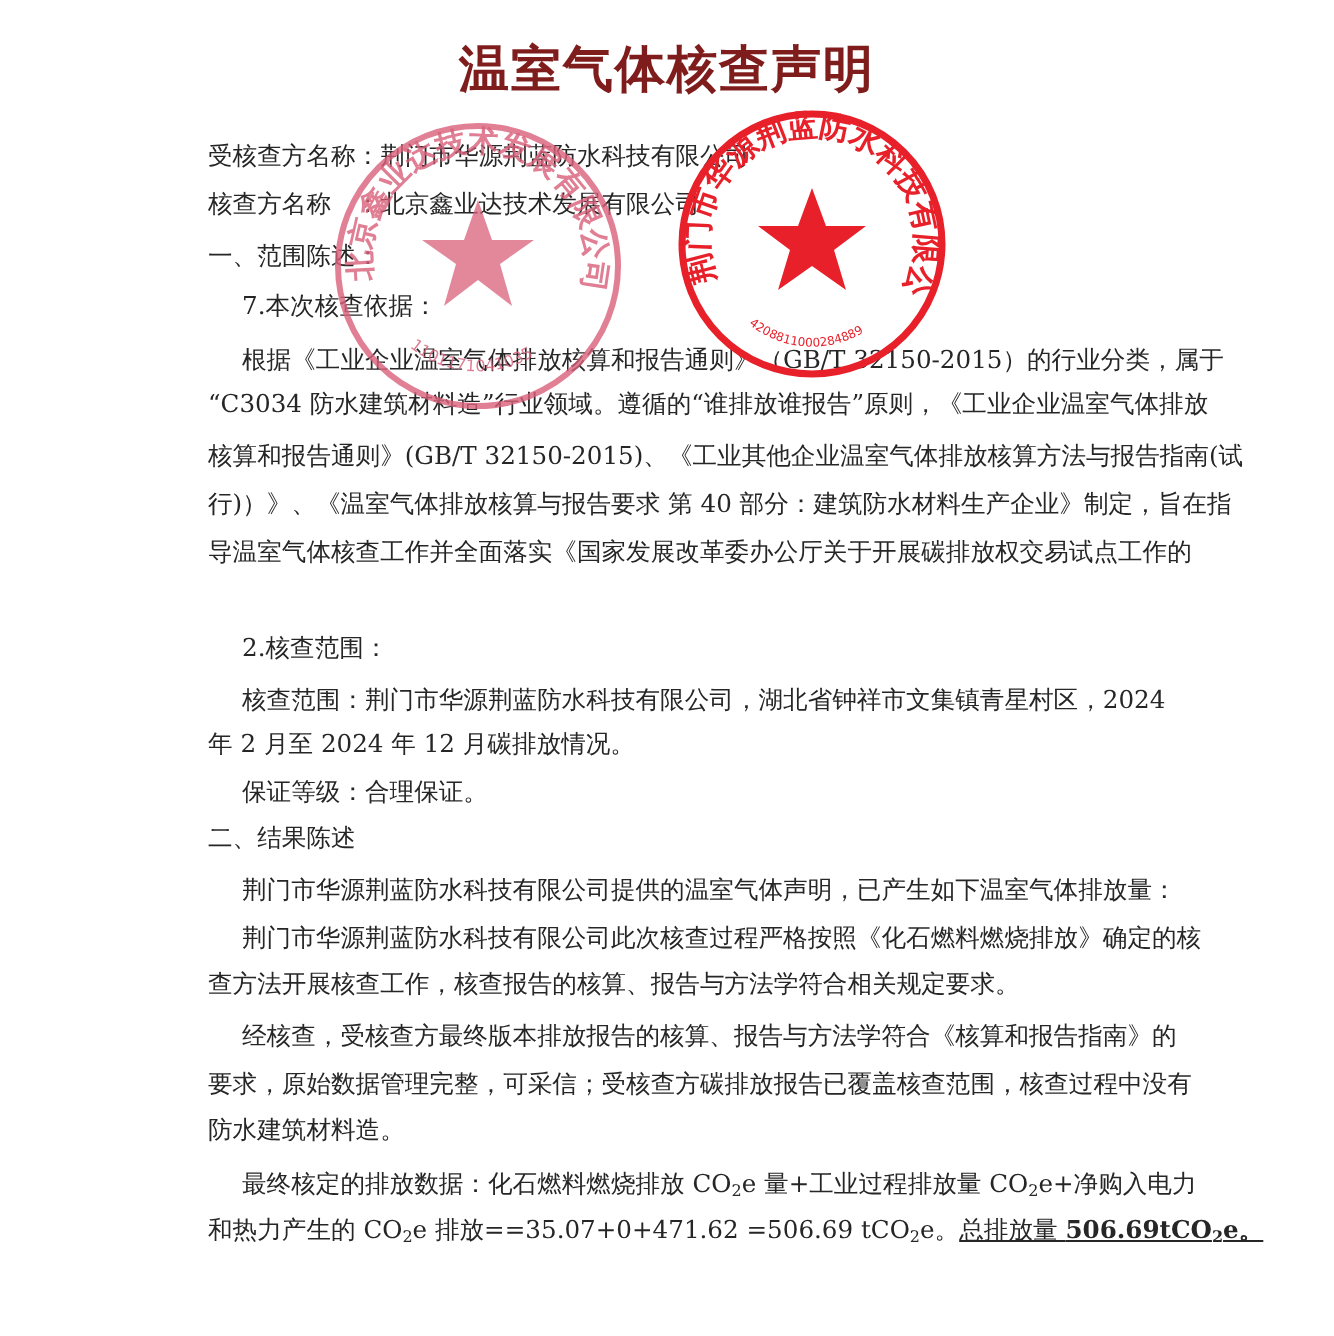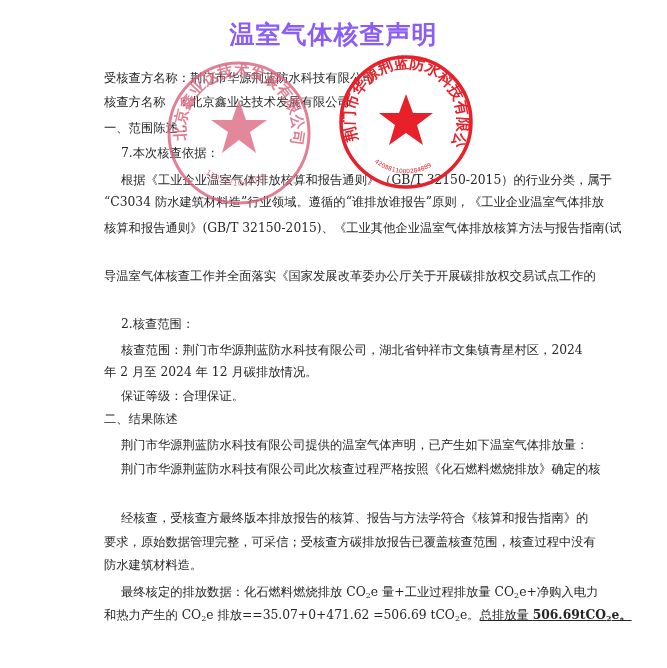--- a/index.html
+++ b/index.html
@@ -4,21 +4,21 @@
 <style>
   html, body { margin:0; padding:0; }
   body {
     width:667px; height:668px; background:#ffffff; position:relative; overflow:hidden;
     font-family:"DejaVu Serif","Liberation Serif",serif; color:#222;
   }
   .page { position:absolute; left:0; top:0; width:667px; height:668px; }
   .title {
     position:absolute; left:0; width:667px; top:18px; text-align:center;
     font-family:"DejaVu Sans","Liberation Sans",sans-serif; font-weight:bold;
-    font-size:25px; letter-spacing:1px; color:#8b5cf6;
+    font-size:25px; letter-spacing:1px; color:#7f1d1d;
   }
   .line {
     position:absolute; left:104px; white-space:nowrap; font-size:12.3px; line-height:16px; color:#262626;
   }
   .indent { left:121px; }
   .cont { left:104px; }
   .sub { font-size:8px; vertical-align:-2px; }
   .total { text-decoration:underline; }
   .total b { font-weight:bold; }
   .seal { position:absolute; pointer-events:none; }
@@ -36,30 +36,32 @@
   <div class="line" style="top:94px">
     <span>核查方名称　：</span><span>北京鑫业达技术发展有限公司</span>
   </div>
 
   <div class="line" style="top:120px">一、范围陈述：</div>
   <div class="line indent" style="top:145px">7.本次核查依据：</div>
 
   <div class="line indent" style="top:172px">根据《工业企业温室气体排放核算和报告通则》（GB/T 32150-2015）的行业分类，属于</div>
   <div class="line cont" style="top:194px">“C3034 防水建筑材料造”行业领域。遵循的“谁排放谁报告”原则，《工业企业温室气体排放</div>
   <div class="line cont" style="top:220px">核算和报告通则》(GB/T 32150-2015)、《工业其他企业温室气体排放核算方法与报告指南(试</div>
+  <div class="line cont" style="top:244px">行)）》、《温室气体排放核算与报告要求  第 40 部分：建筑防水材料生产企业》制定，旨在指</div>
   <div class="line cont" style="top:268px">导温室气体核查工作并全面落实《国家发展改革委办公厅关于开展碳排放权交易试点工作的</div>
 
   <div class="line indent" style="top:316px">2.核查范围：</div>
   <div class="line indent" style="top:342px">核查范围：荆门市华源荆蓝防水科技有限公司，湖北省钟祥市文集镇青星村区，2024</div>
   <div class="line cont" style="top:364px">年 2 月至 2024 年 12 月碳排放情况。</div>
   <div class="line indent" style="top:388px">保证等级：合理保证。</div>
 
   <div class="line" style="top:411px">二、结果陈述</div>
   <div class="line indent" style="top:437px">荆门市华源荆蓝防水科技有限公司提供的温室气体声明，已产生如下温室气体排放量：</div>
   <div class="line indent" style="top:461px">荆门市华源荆蓝防水科技有限公司此次核查过程严格按照《化石燃料燃烧排放》确定的核</div>
+  <div class="line cont" style="top:484px">查方法开展核查工作，核查报告的核算、报告与方法学符合相关规定要求。</div>
   <div class="line cont" style="top:534px">要求，原始数据管理完整，可采信；受核查方碳排放报告已覆盖核查范围，核查过程中没有</div>
   <div class="line indent" style="top:510px">经核查，受核查方最终版本排放报告的核算、报告与方法学符合《核算和报告指南》的</div>
   <div class="line cont" style="top:557px">防水建筑材料造。</div>
 
   <div class="line indent" style="top:584px">
     <span>最终核定的排放数据：化石燃料燃烧排放 CO</span><span class="sub">2</span><span>e 量+工业过程排放量 CO</span><span class="sub">2</span><span>e+净购入电力</span>
   </div>
   <div class="line cont" style="top:607px">
     <span>和热力产生的 CO</span><span class="sub">2</span><span>e 排放==35.07+0+471.62 =506.69 tCO</span><span class="sub">2</span><span>e。</span><span class="total"><span>总排放量 </span><b><span>506.69tCO</span><span class="sub">2</span><span>e。</span></b></span>
   </div>

